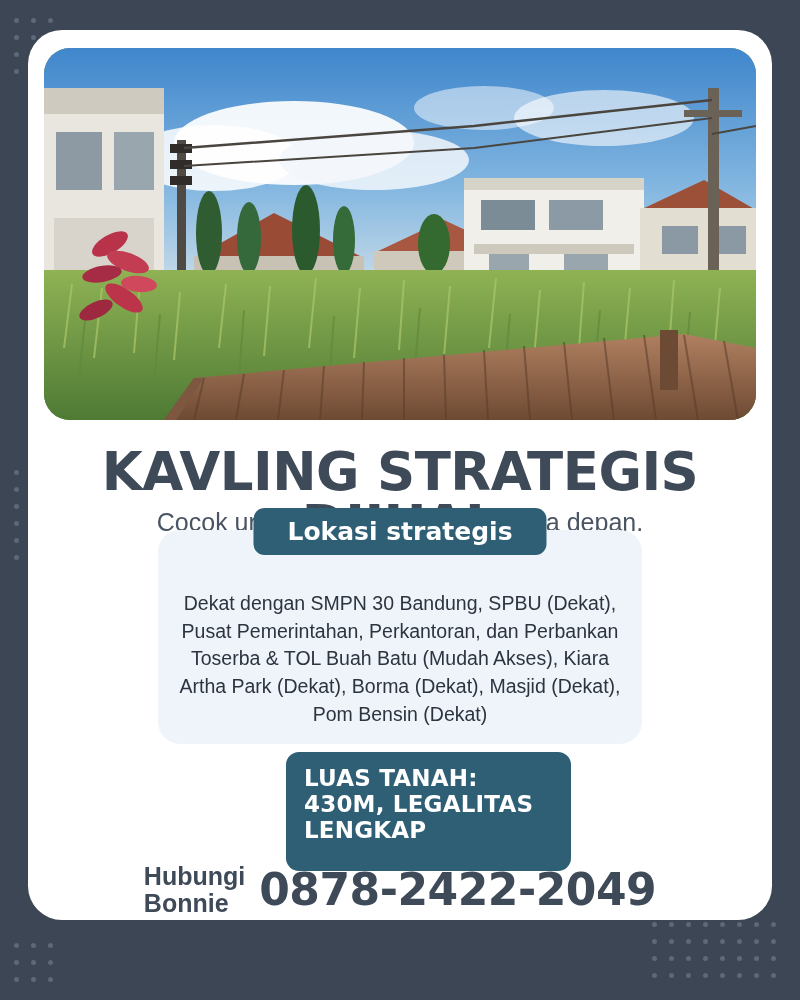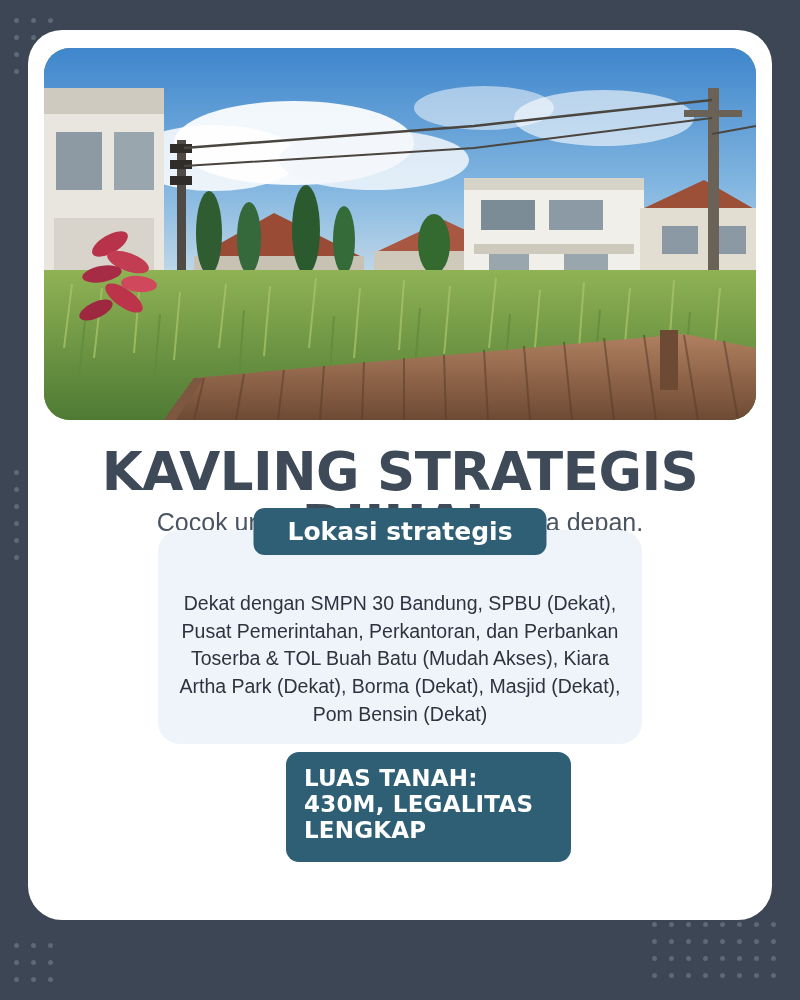--- a/index.html
+++ b/index.html
@@ -119,21 +119,21 @@
 
   
   .area-badge {
     position: absolute;
     left: 258px;
     top: 722px;
     width: 285px;
     background: #2f5f75;
     color: #ffffff;
     border-radius: 13px;
-    padding: 14px 18px 19px;
+    padding: 14px 18px 28px;
     font-size: 23px;
     font-weight: 800;
     line-height: 1.12;
     letter-spacing: 0.2px;
     font-family: "DejaVu Sans", sans-serif;
   }
 
   
   .contact {
     position: absolute;
@@ -369,14 +369,21 @@
   <h1 class="headline">KAVLING STRATEGIS DIJUAL</h1>
   <p class="subhead">Cocok untuk cluster &amp; properti masa depan.</p>
 
   <div class="loc-panel">
     <div class="loc-chip">Lokasi strategis</div>
     <div class="loc-text">Dekat dengan SMPN 30 Bandung, SPBU (Dekat), Pusat Pemerintahan, Perkantoran, dan Perbankan Toserba &amp; TOL Buah Batu (Mudah Akses), Kiara Artha Park (Dekat), Borma (Dekat), Masjid (Dekat), Pom Bensin (Dekat)</div>
   </div>
 
   <div class="area-badge">LUAS TANAH: 430M, LEGALITAS LENGKAP</div>
 
+  <div class="contact">
+    <div class="contact-label">
+      <div>Hubungi</div>
+      <div>Bonnie</div>
+    </div>
+    <div class="contact-phone">0878-2422-2049</div>
+  </div>
 
 </div>
 
 </body></html>

